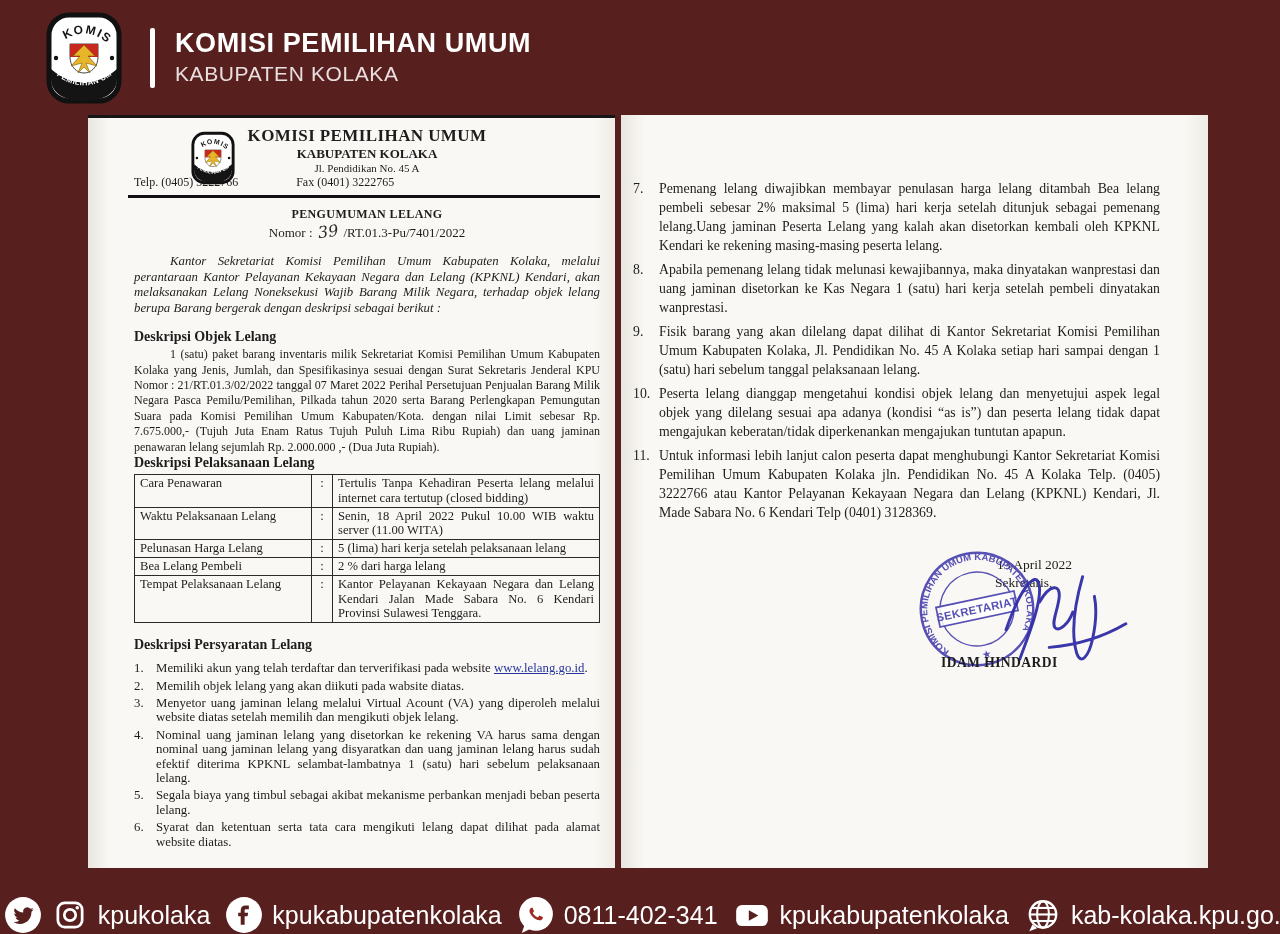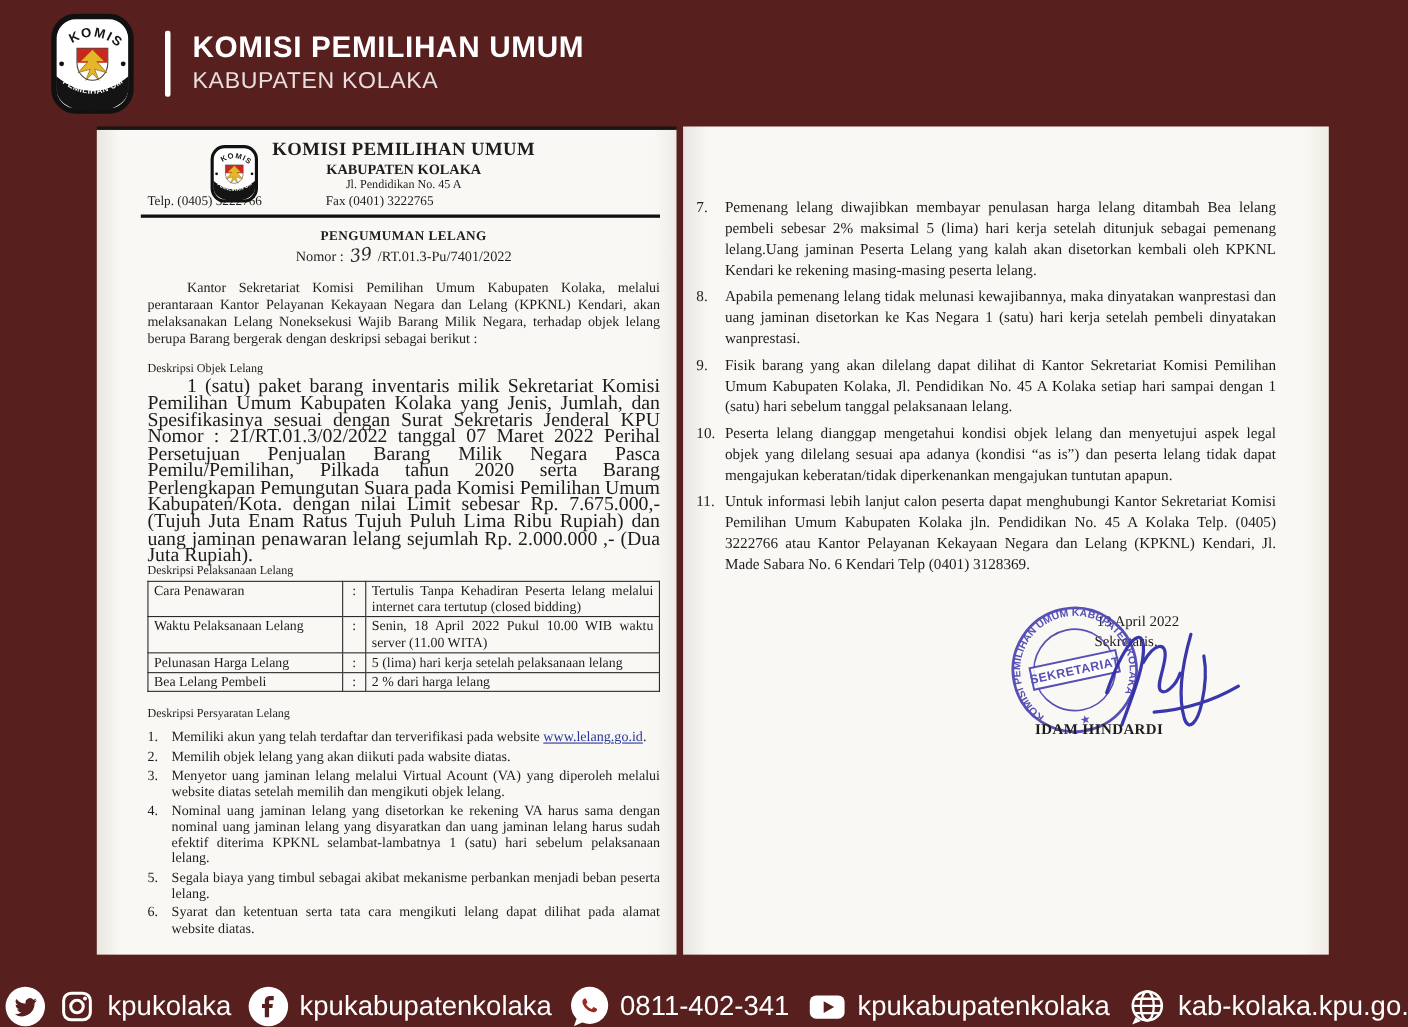--- a/index.html
+++ b/index.html
@@ -28,23 +28,23 @@
   .lh-region{font-size:13px;font-weight:bold;}
   .lh-addr{font-size:11px;}
   .lh-tf{font-size:12px;display:flex;justify-content:flex-start;gap:58px;margin-top:1px;}
   .lh-rule{height:3px;background:#111;margin:5px 0 9px -6px;}
 
   .doc-title{text-align:center;font-weight:bold;font-size:12px;letter-spacing:.4px;}
   .doc-nomor{text-align:center;font-size:13px;margin-top:0;}
   .hand{font-style:italic;font-size:16px;display:inline-block;transform:rotate(-8deg);
         font-family:"DejaVu Serif",serif;color:#2b2b2b;margin:0 2px;}
 
-  .intro{margin-top:13px;font-size:12.8px;line-height:15.6px;text-align:justify;text-indent:36px;}
-  .sec-h{font-weight:normal;font-size:11px;margin:0 0 2px;}
-  .sec-body{font-size:18px;line-height:15.4px;text-align:justify;text-indent:36px;}
+  .intro{margin-top:13px;font-size:12.8px;line-height:15.6px;text-align:justify;text-indent:36px;font-style:italic;}
+  .sec-h{font-weight:bold;font-size:14px;margin:0 0 2px;}
+  .sec-body{font-size:12px;line-height:15.4px;text-align:justify;text-indent:36px;}
 
   table.pel{border-collapse:collapse;width:100%;margin-top:3px;}
   table.pel td{border:1px solid #2b2b2b;font-size:12.6px;line-height:14.8px;padding:1px 5px;vertical-align:top;}
   .c-label{width:166px;}
   .c-colon{width:10px;text-align:center;padding:1px 2px;}
   .c-value{text-align:justify;}
 
   .list{margin-top:8px;}
   .li{display:flex;font-size:12.8px;line-height:14.4px;margin-bottom:3px;}
   .li .num{width:22px;flex:none;}
@@ -152,20 +152,25 @@
         <tr>
           <td class="c-label">Pelunasan Harga Lelang</td>
           <td class="c-colon">:</td>
           <td class="c-value">5 (lima) hari kerja setelah pelaksanaan lelang</td>
         </tr>
         <tr>
           <td class="c-label">Bea Lelang Pembeli</td>
           <td class="c-colon">:</td>
           <td class="c-value">2 % dari harga lelang</td>
         </tr>
+        <tr>
+          <td class="c-label">Tempat Pelaksanaan Lelang</td>
+          <td class="c-colon">:</td>
+          <td class="c-value">Kantor Pelayanan Kekayaan Negara dan Lelang Kendari Jalan Made Sabara No. 6 Kendari Provinsi Sulawesi Tenggara.</td>
+        </tr>
       </tbody>
     </table>
 
     <div class="sec-h" style="margin-top:14px">Deskripsi Persyaratan Lelang</div>
     <div class="list">
       <div class="li">
         <span class="num">1.</span>
         <span class="txt"><span>Memiliki akun yang telah terdaftar dan terverifikasi pada website </span><span class="doc-link">www.lelang.go.id</span><span>.</span></span>
       </div>
       <div class="li">

